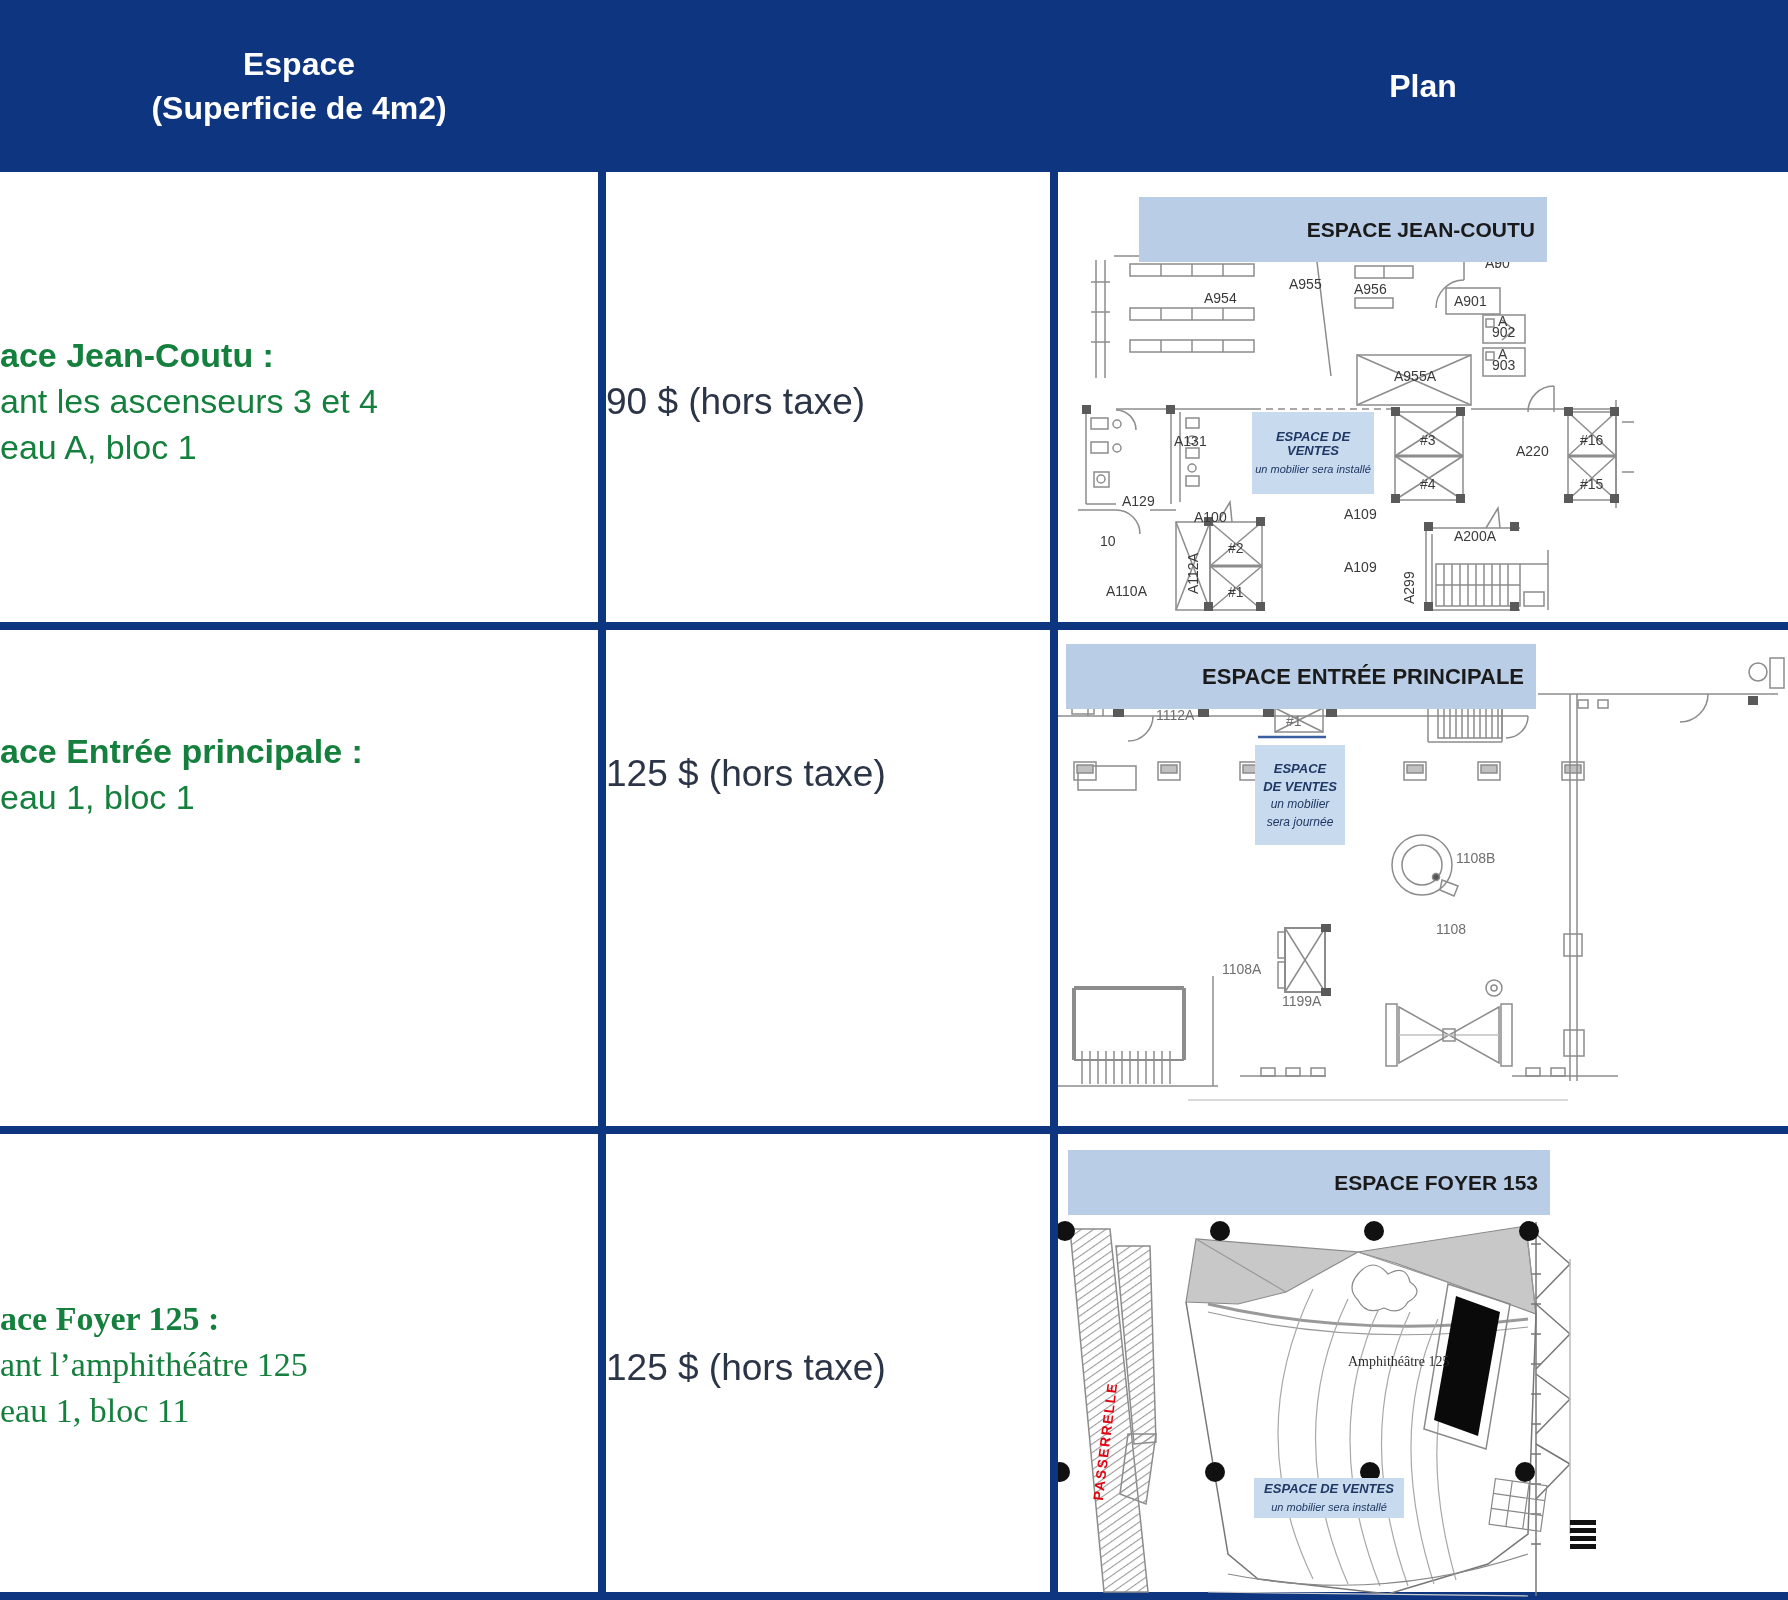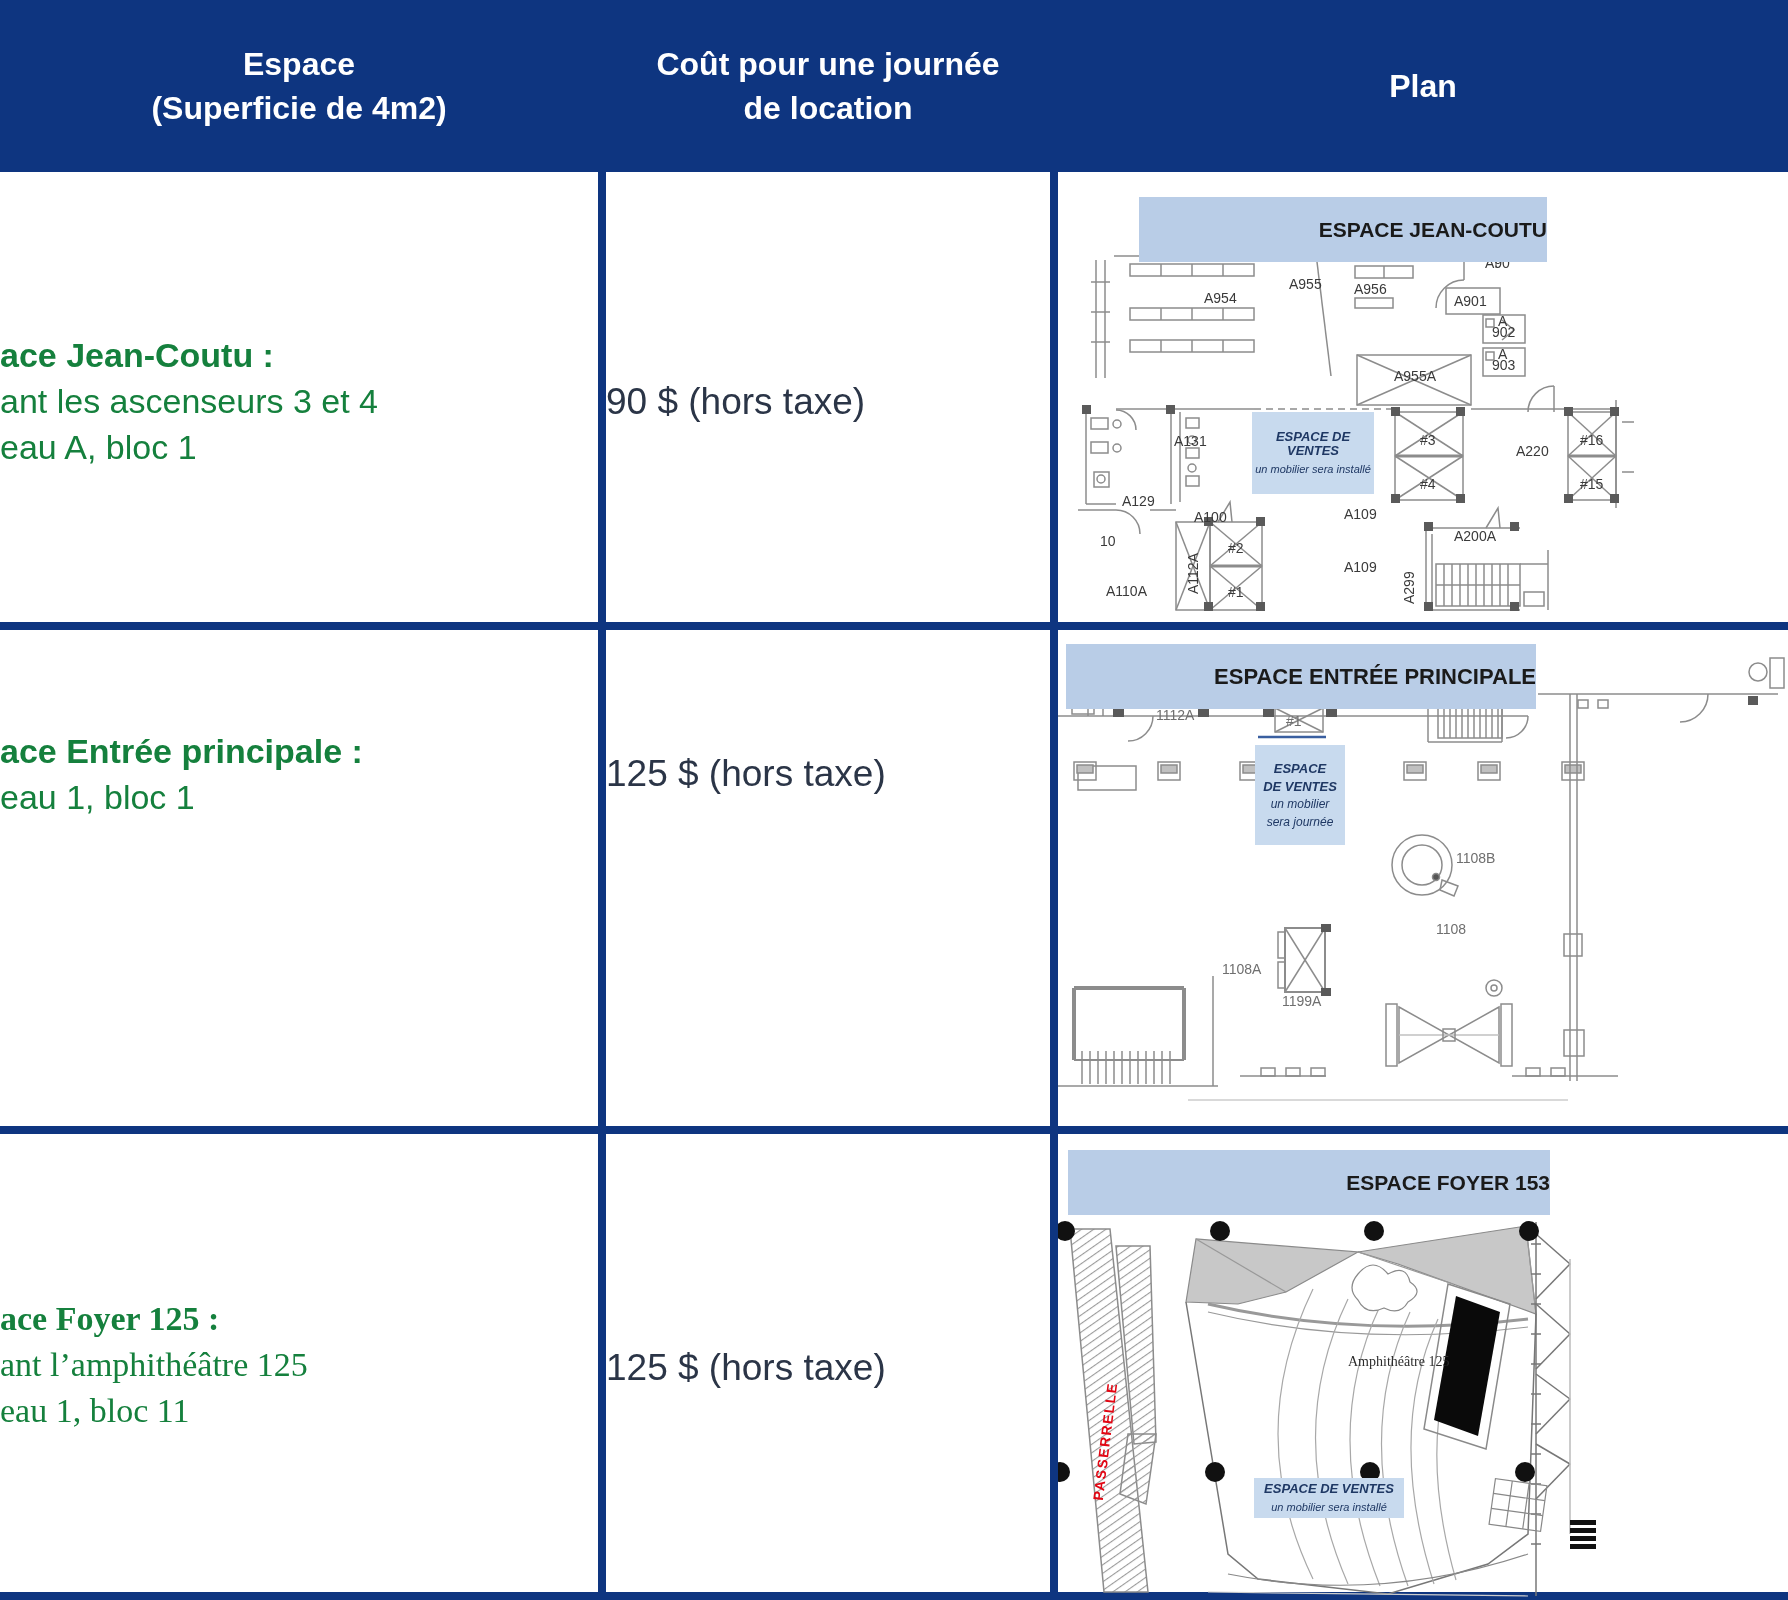--- a/index.html
+++ b/index.html
@@ -14,21 +14,21 @@
   .hdiv{position:absolute;left:0;width:1788px;height:8px;background:#0e3580;}
   
   .space-cell{position:absolute;left:0;width:598px;color:#15803d;font-size:34px;line-height:46px;}
   .space-cell .ln:first-child{font-weight:bold;}
   .price{position:absolute;left:606px;width:444px;text-align:left;font-size:37px;
          color:#2b3547;line-height:40px;}
   
   .plan{position:absolute;left:1058px;width:730px;}
   .plan svg{position:absolute;left:0;top:0;}
   .titlebar{position:absolute;height:65px;background:#b9cde7;display:flex;align-items:center;
-            justify-content:flex-end;box-sizing:border-box;
+            justify-content:flex-end;padding-right:12px;box-sizing:border-box;
             font-weight:bold;font-size:21px;color:#1a1a1a;letter-spacing:0px;}
   .sales{position:absolute;background:#c8daee;display:flex;flex-direction:column;
          justify-content:center;align-items:center;text-align:center;color:#1f3864;
          font-size:11px;line-height:14px;gap:4px;font-style:italic;}
   .sales .ln:first-child{font-weight:bold;font-size:13px;}
   .sales4{gap:3px;font-size:12px;line-height:15px;}
   .sales4 .ln{font-size:12px;}
   .sales4 .ln:nth-child(-n+2){font-weight:bold;font-size:13px;}
   
   text.plbl{font-family:"Liberation Sans",sans-serif;font-size:14px;fill:#3a3a3a;}
@@ -38,24 +38,20 @@
 </style>
 </head>
 <body>
 
 <div class="page">
 
   <div class="hdr">
     <div class="hdr-cell" style="left:0;width:598px;">
       <div>Espace</div>
       <div>(Superficie de 4m2)</div>
-    </div>
-    <div class="hdr-cell" style="left:606px;width:444px;">
-      <div>Coût pour une journée</div>
-      <div>de location</div>
     </div>
     <div class="hdr-cell" style="left:1058px;width:730px;">
       <div>Plan</div>
     </div>
   </div>
 
   <div class="vdiv" style="left:598px;"></div>
   <div class="vdiv" style="left:1050px;"></div>
   <div class="hdiv" style="top:622px;"></div>
   <div class="hdiv" style="top:1126px;"></div>

